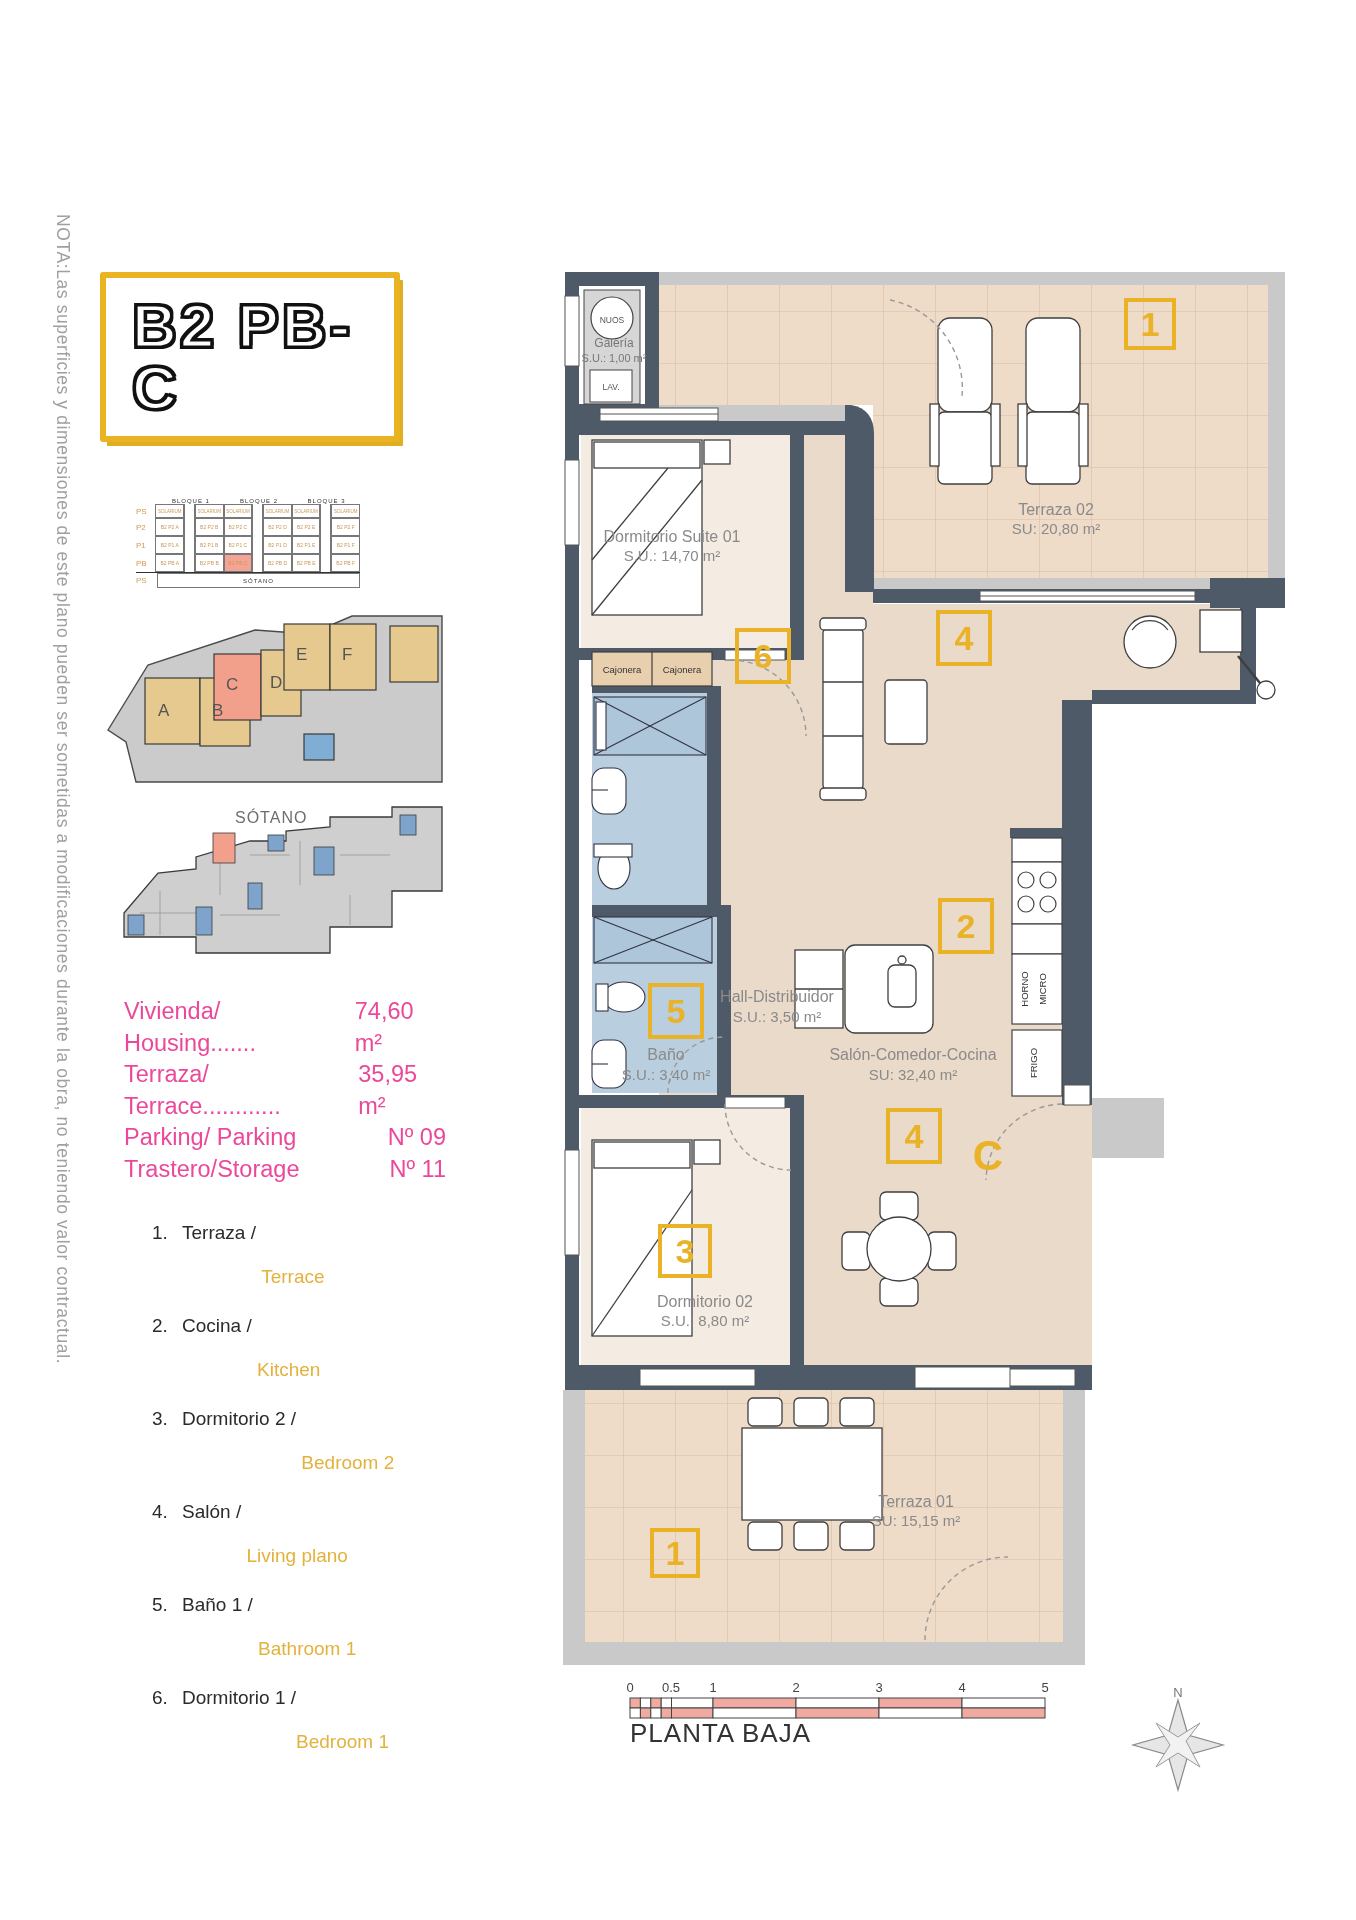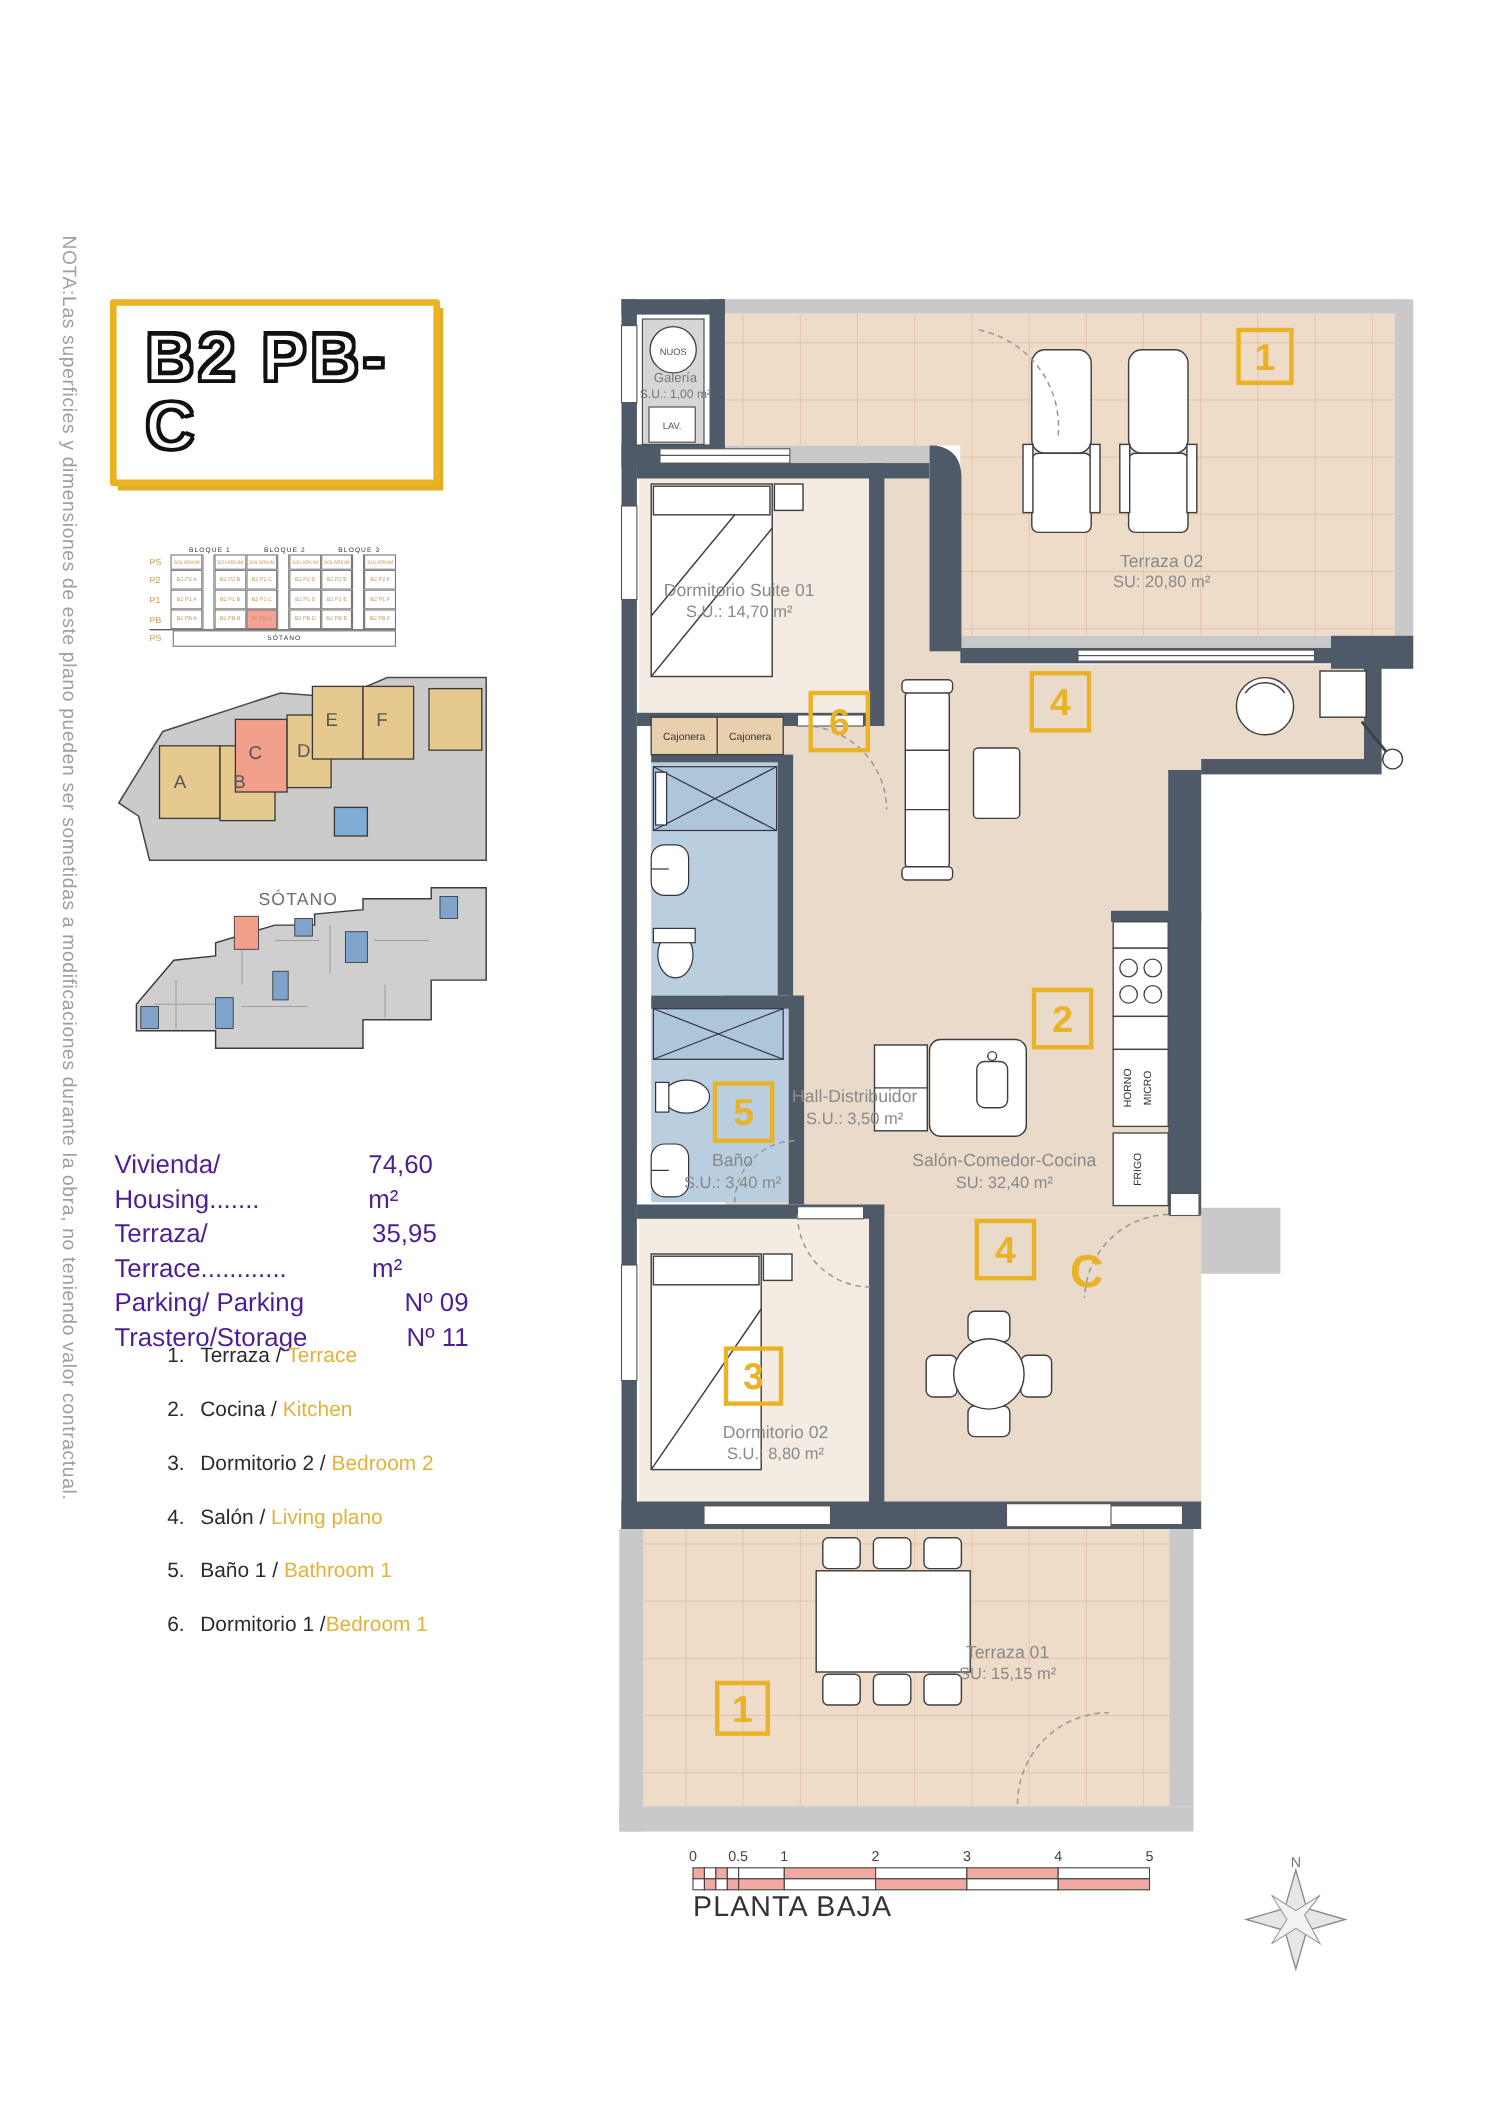--- a/index.html
+++ b/index.html
@@ -24,26 +24,26 @@
   .sch-cell{width:33px;border:0.5px solid #777;font-size:4.5px;color:#c89a5a;
     display:flex;align-items:center;justify-content:center;overflow:hidden;background:#fff;}
   .sch-gap{width:11px;border-left:0.5px solid #777;border-right:0.5px solid #777;background:#fff;}
   .rowsol .sch-cell{height:12px;}
   .rowu .sch-cell{height:16px;font-size:5px;}
   .hl{background:#f4a395 !important;}
   .sotano-cell{width:231px;height:13px;border:0.5px solid #777;font-size:6px;color:#333;
     display:flex;align-items:center;justify-content:center;letter-spacing:1px;}
   .sch-topline{border-top:1px solid #333;}
   
-  .info{position:absolute;left:104px;top:996px;width:322px;color:#4c1d95;margin-top:47px;}
+  .info{position:absolute;left:124px;top:996px;width:322px;color:#ec4899;}
   .info-row{display:flex;justify-content:space-between;align-items:baseline;font-size:23.5px;line-height:31.5px;}
   .legend{position:absolute;left:152px;top:1222px;width:300px;}
   .legend-item{display:flex;font-size:19px;color:#2b2b2b;margin-bottom:27px;}
   .legend-num{width:30px;}
-  .legend-en{color:#e3b23c;}
+  .legend-en{color:#e3b23c;margin-top:44px;}
   .legend-sep{white-space:pre;}
   svg text{font-family:"Liberation Sans",sans-serif;}
 </style>
 </head>
 <body>
 
 <div id="page">
 
   <div class="note-vertical">NOTA:Las superficies y dimensiones de este plano pueden ser sometidas a modificaciones durante la obra, no teniendo valor contractual.</div>
 

